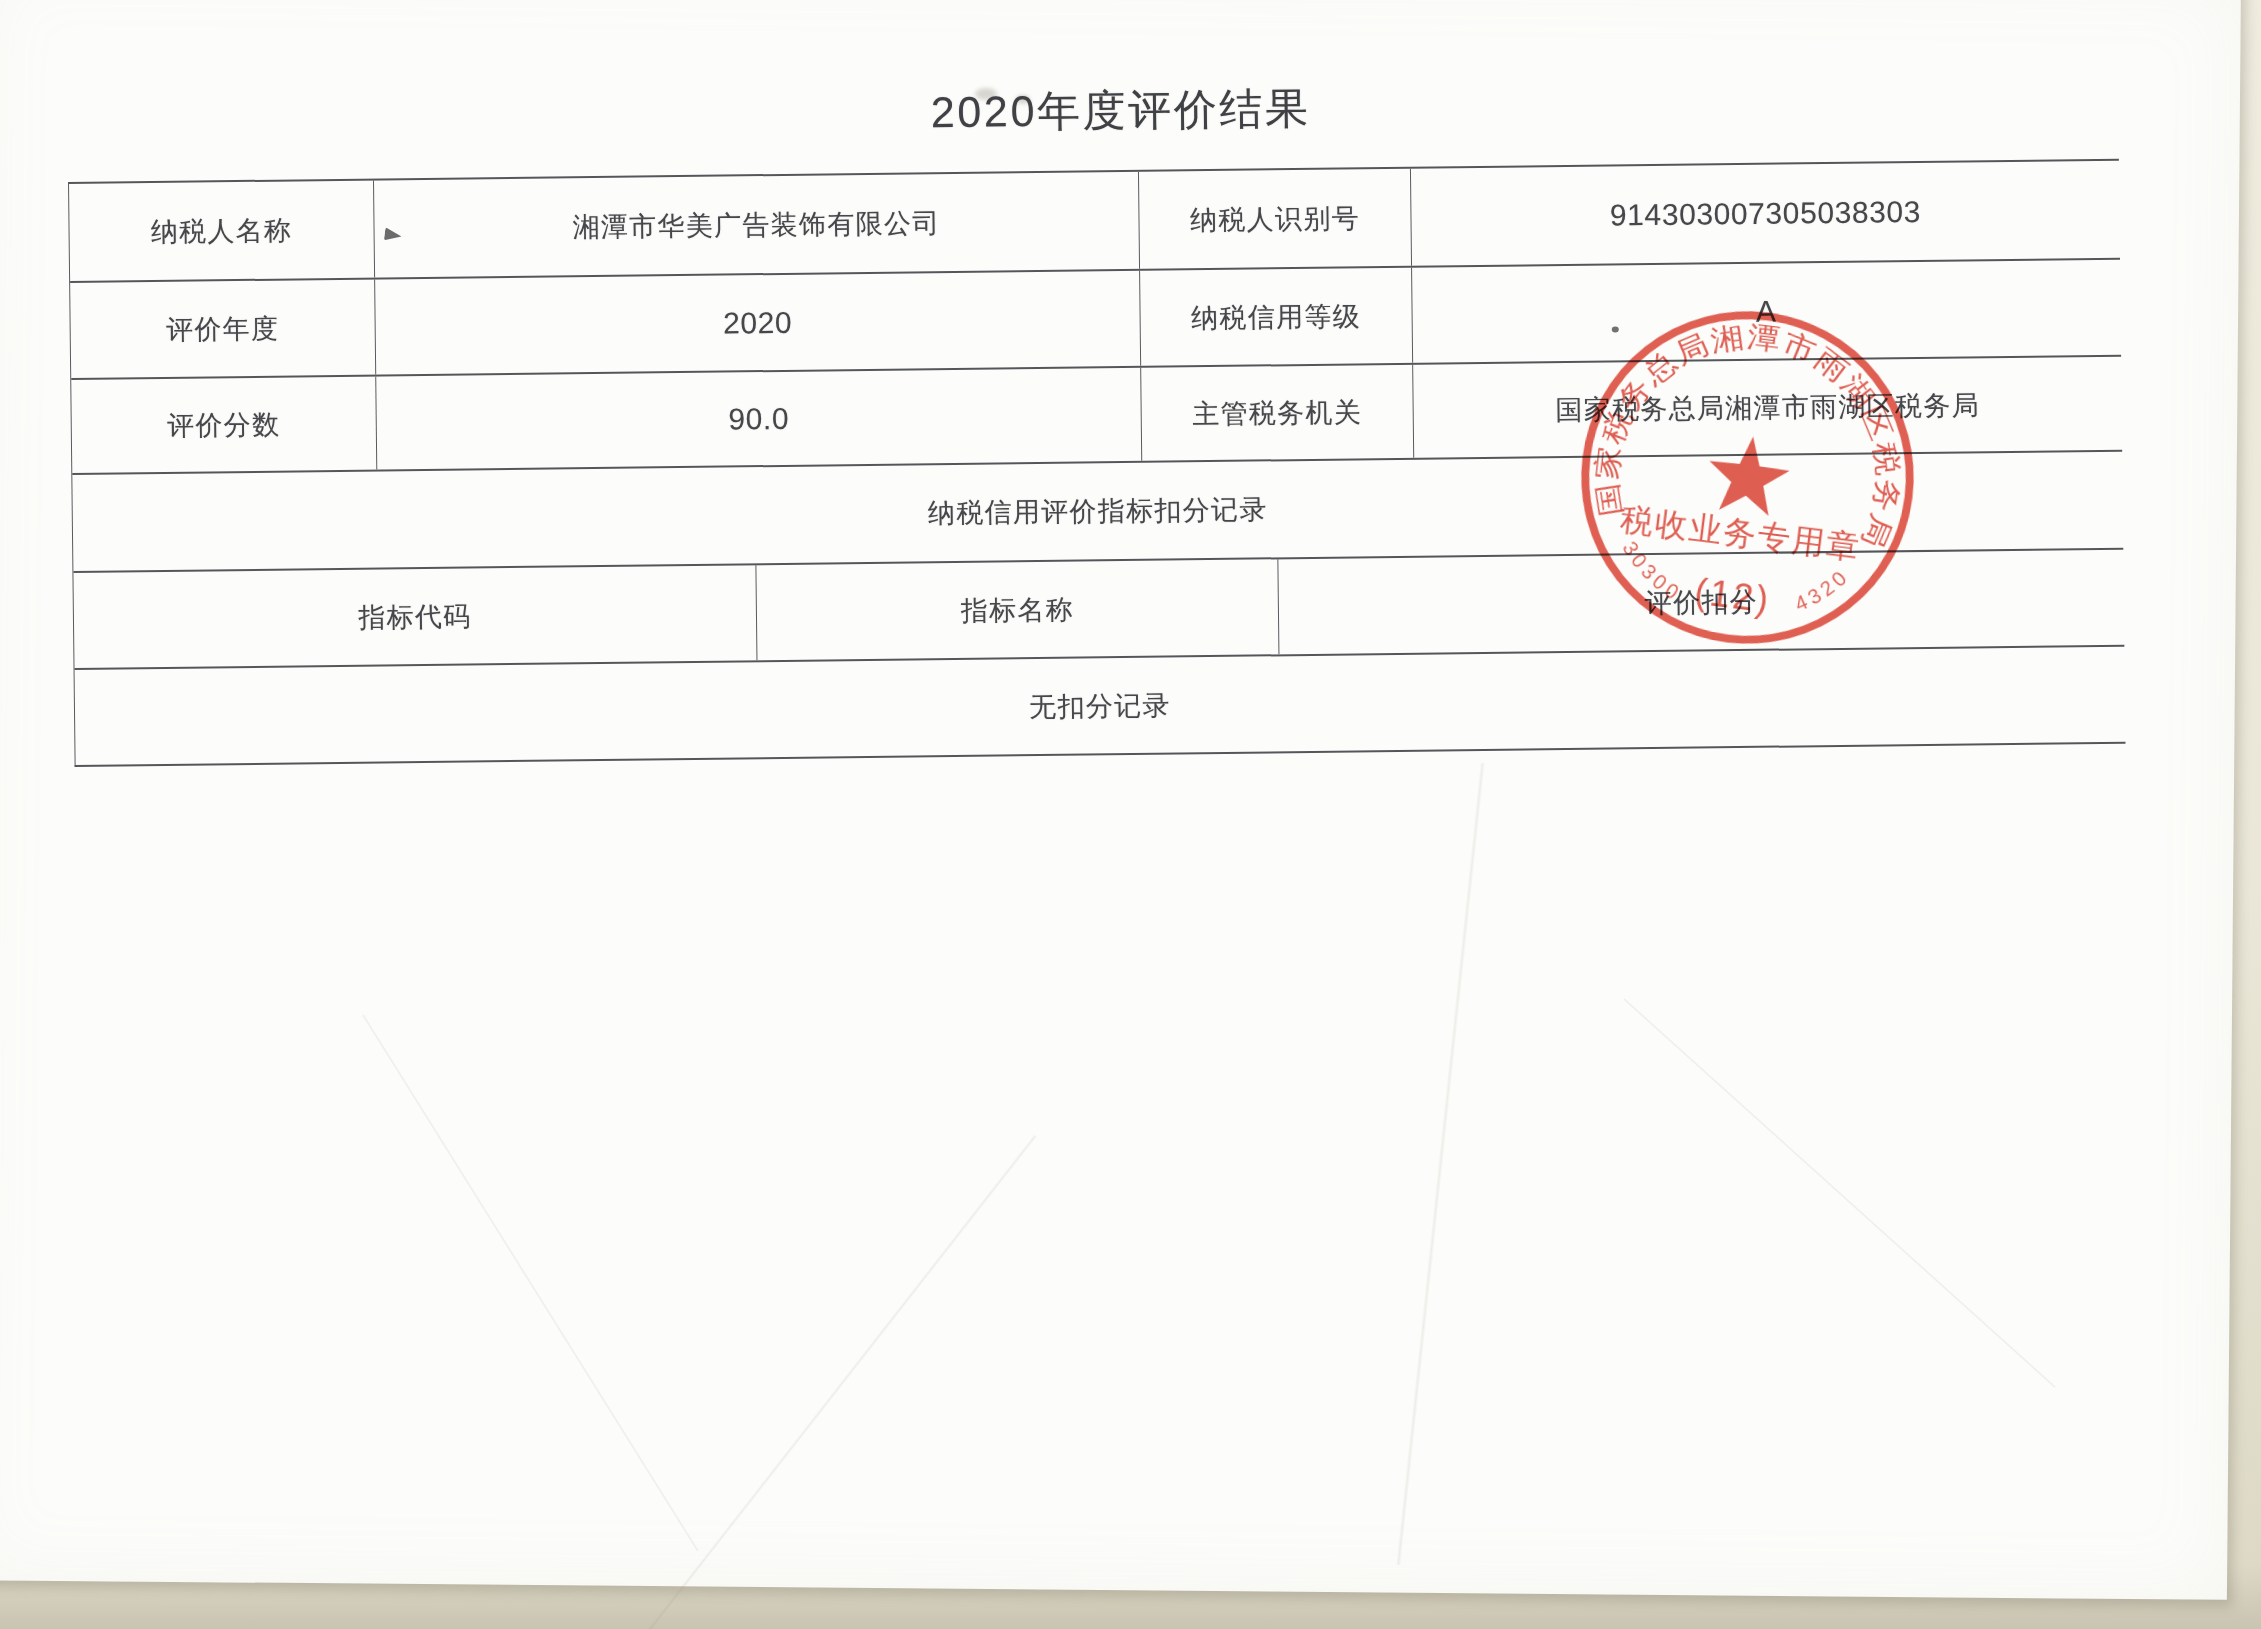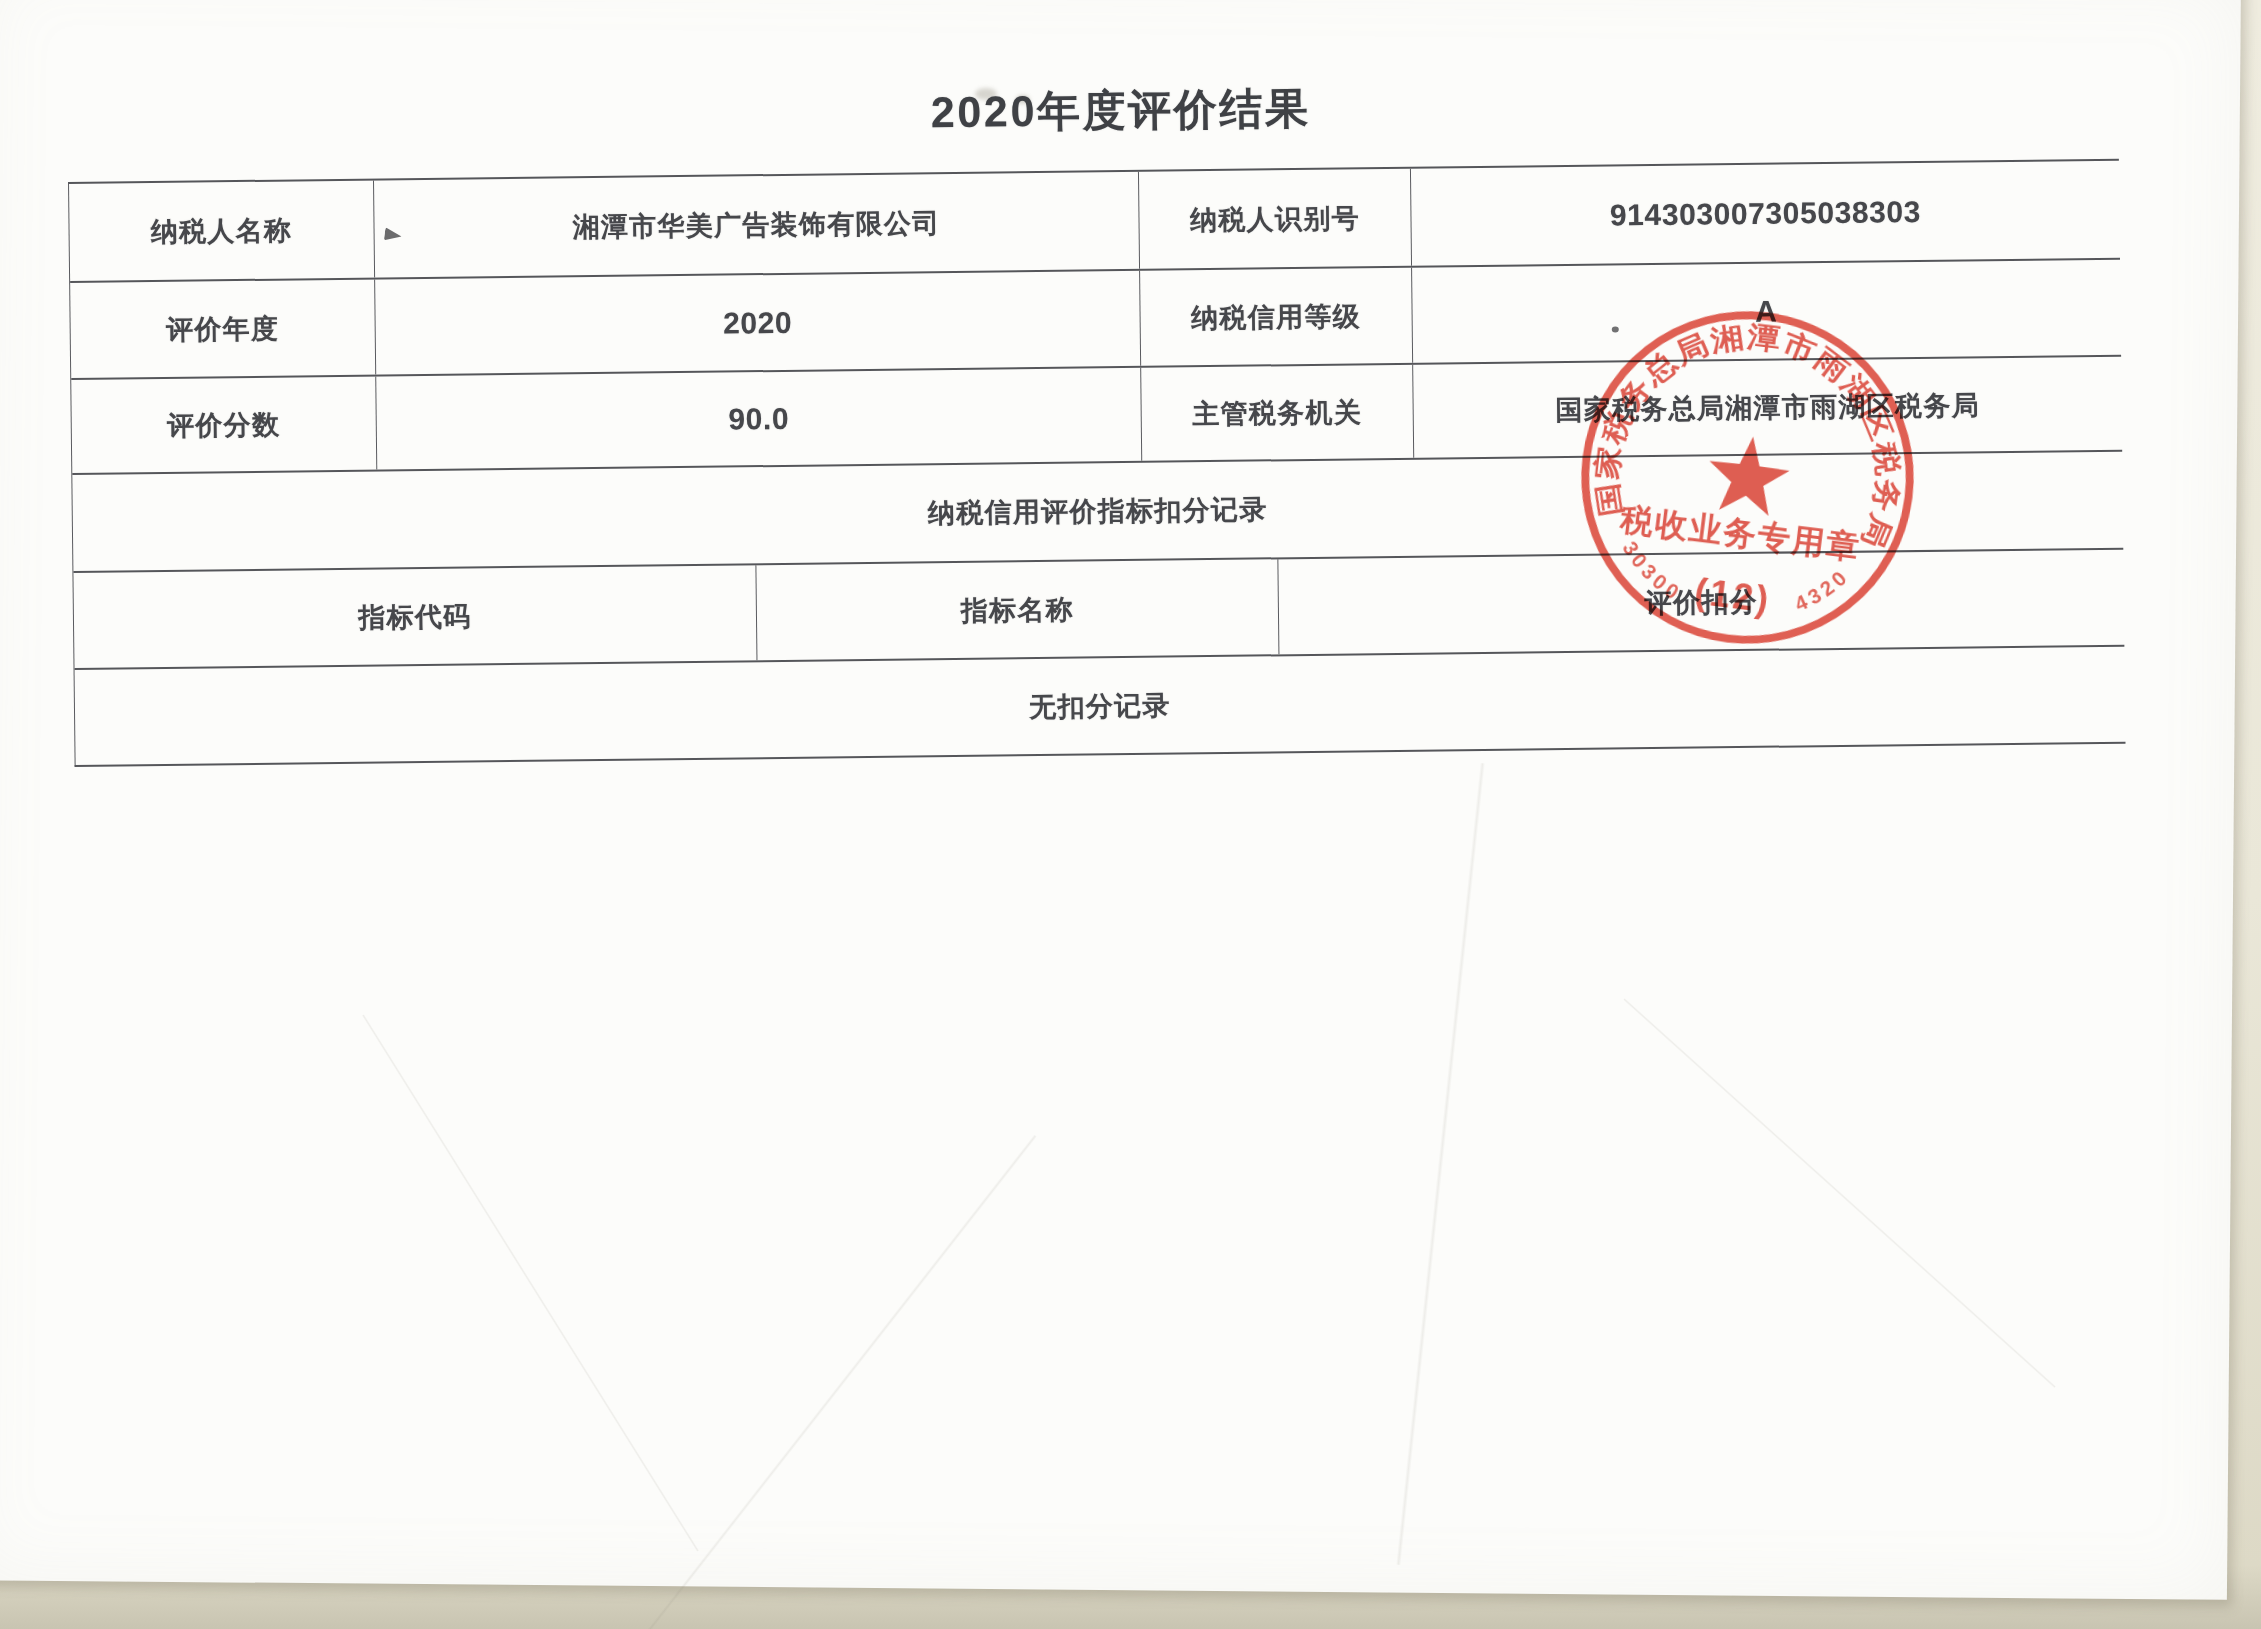--- a/index.html
+++ b/index.html
@@ -1,18 +1,18 @@
 <!DOCTYPE html>
 <html style="font-size:10.3px"><head>
 <meta charset="utf-8">
 <style>
   html,body{margin:0;padding:0;}
   body{font-family:"Liberation Sans",sans-serif;}
   #stage{position:relative;width:2261px;height:1630px;overflow:hidden;
-    background:linear-gradient(180deg,#efecdf 0%,#eae7d8 55%,#ddd9c6 96%,#c8c4b1 100%);font-weight:bold;}
+    background:linear-gradient(180deg,#efecdf 0%,#eae7d8 55%,#ddd9c6 96%,#c8c4b1 100%);}
   #paper{position:absolute;left:-26px;top:-32px;width:2260px;height:1622px;
     background:#fcfcfa;transform:rotate(0.5deg);
     box-shadow:5.2px 6.4px 11.6px rgba(110,105,85,.28), inset 0 0 77px rgba(190,186,170,.10);}
   #doc{position:absolute;left:0;top:0;width:2261px;height:1630px;
     transform:rotate(-0.65deg);transform-origin:68px 182px;color:#46474b;}
   .title{position:absolute;left:35px;top:94px;width:2173px;text-align:center;
     font-size:43px;letter-spacing:2.6px;color:#3f4145;
     text-shadow:0 0 1.3px rgba(63,65,69,.35);}
   .tbl{position:absolute;left:68px;top:182px;width:2050px;
     border-top:2.6px solid #55565a;border-left:1.9px solid #5a5b5f;border-bottom:2.6px solid #55565a;}

